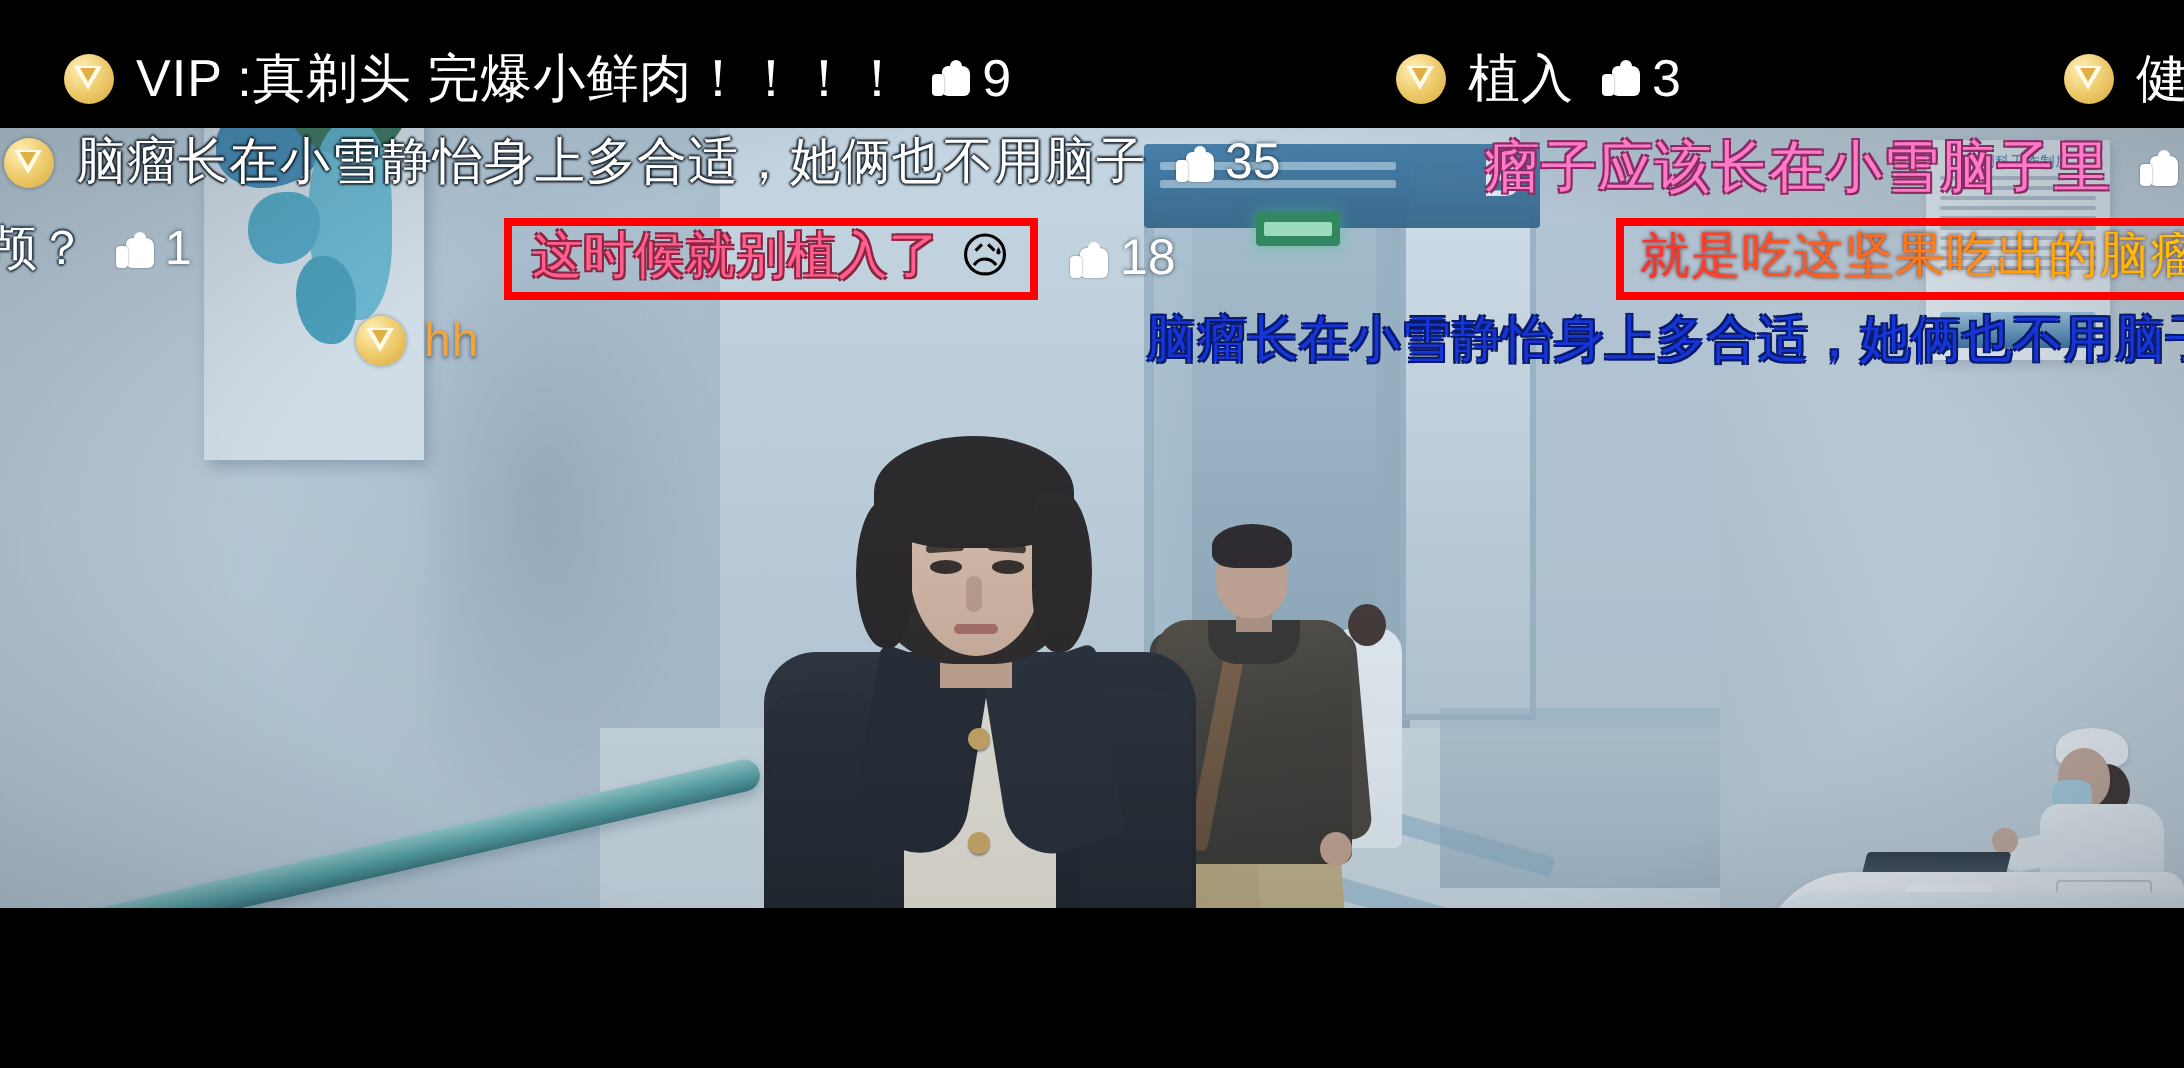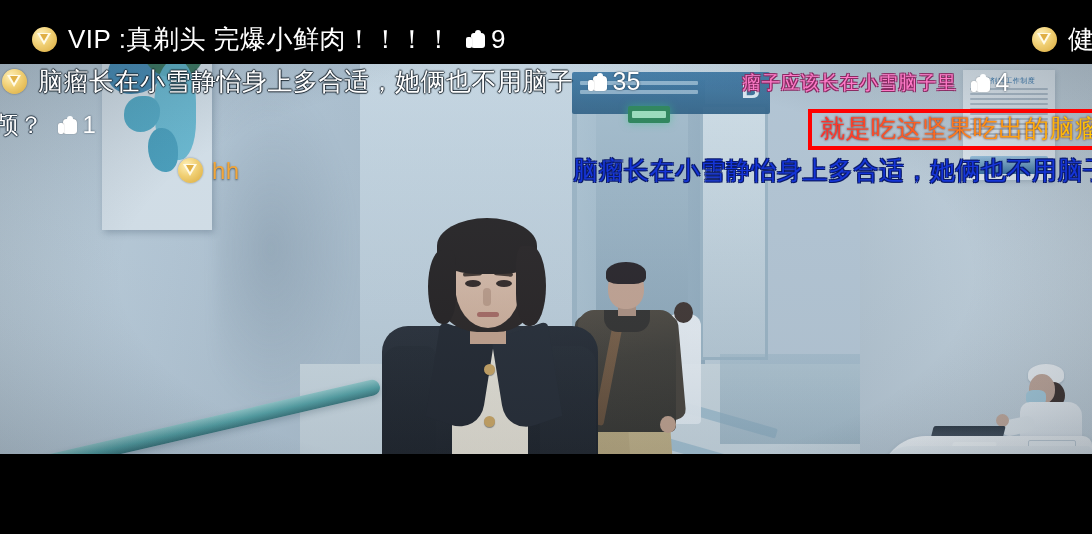--- a/index.html
+++ b/index.html
@@ -384,21 +384,21 @@
     text-shadow:-1px 0 1px rgba(20,30,40,.85),1px 0 1px rgba(20,30,40,.85),
                 0 -1px 1px rgba(20,30,40,.85),0 1px 1px rgba(20,30,40,.85);
   }
   #dm-row-4 .like-count{
     font-size:25px;
     text-shadow:0 0 2px rgba(20,30,40,.9);
   }
 
   #dm-row-5{left:742px;top:70px;}
   #dm-row-5 .dm-text{
-    font-size:19px;color:#ff7ac8;
+    font-size:28px;color:#ff7ac8;
     text-shadow:-1px -1px 0 #8a2b63,1px -1px 0 #8a2b63,-1px 1px 0 #8a2b63,1px 1px 0 #8a2b63;
   }
   #dm-row-5 .like-count{font-size:25px;text-shadow:0 0 2px rgba(20,30,40,.9);}
 
   #dm-row-6{left:-30px;top:113px;}
   #dm-row-6 .dm-text{
     font-size:24px;color:#ffffff;
     text-shadow:-1px 0 1px rgba(40,55,70,.9),1px 0 1px rgba(40,55,70,.9),
                 0 -1px 1px rgba(40,55,70,.9),0 1px 1px rgba(40,55,70,.9);
   }
@@ -573,20 +573,32 @@
     <span class="like">
       <span class="thumb">
           <i class="pad"></i>
           <i class="cuff"></i>
           <i class="nub"></i>
         </span>
       <span class="like-count">9</span>
     </span>
   </div>
 
+  <div class="danmaku" id="dm-row-2">
+    <span class="vip-badge"></span>
+    <span class="dm-text">植入</span>
+    <span class="like">
+      <span class="thumb">
+          <i class="pad"></i>
+          <i class="cuff"></i>
+          <i class="nub"></i>
+        </span>
+      <span class="like-count">3</span>
+    </span>
+  </div>
 
   <div class="danmaku" id="dm-row-3">
     <span class="vip-badge"></span>
     <span class="dm-text">健</span>
   </div>
 
   <div class="danmaku" id="dm-row-4">
     <span class="vip-badge"></span>
     <span class="dm-text">脑瘤长在小雪静怡身上多合适，她俩也不用脑子</span>
     <span class="like">
@@ -616,20 +628,34 @@
     <span class="like">
       <span class="thumb">
           <i class="pad"></i>
           <i class="cuff"></i>
           <i class="nub"></i>
         </span>
       <span class="like-count">1</span>
     </span>
   </div>
 
+  <div class="danmaku" id="dm-row-7">
+    <span class="boxed">
+      <span class="dm-text">这时候就别植入了</span>
+      <span class="emoji">😥</span>
+    </span>
+    <span class="like">
+      <span class="thumb">
+          <i class="pad"></i>
+          <i class="cuff"></i>
+          <i class="nub"></i>
+        </span>
+      <span class="like-count">18</span>
+    </span>
+  </div>
 
   <div class="danmaku" id="dm-row-8">
     <span class="boxed">
       <span class="dm-text">就是吃这坚果吃出的脑瘤吧</span>
     </span>
   </div>
 
   <div class="danmaku" id="dm-row-9">
     <span class="dm-text">脑瘤长在小雪静怡身上多合适，她俩也不用脑子</span>
 

